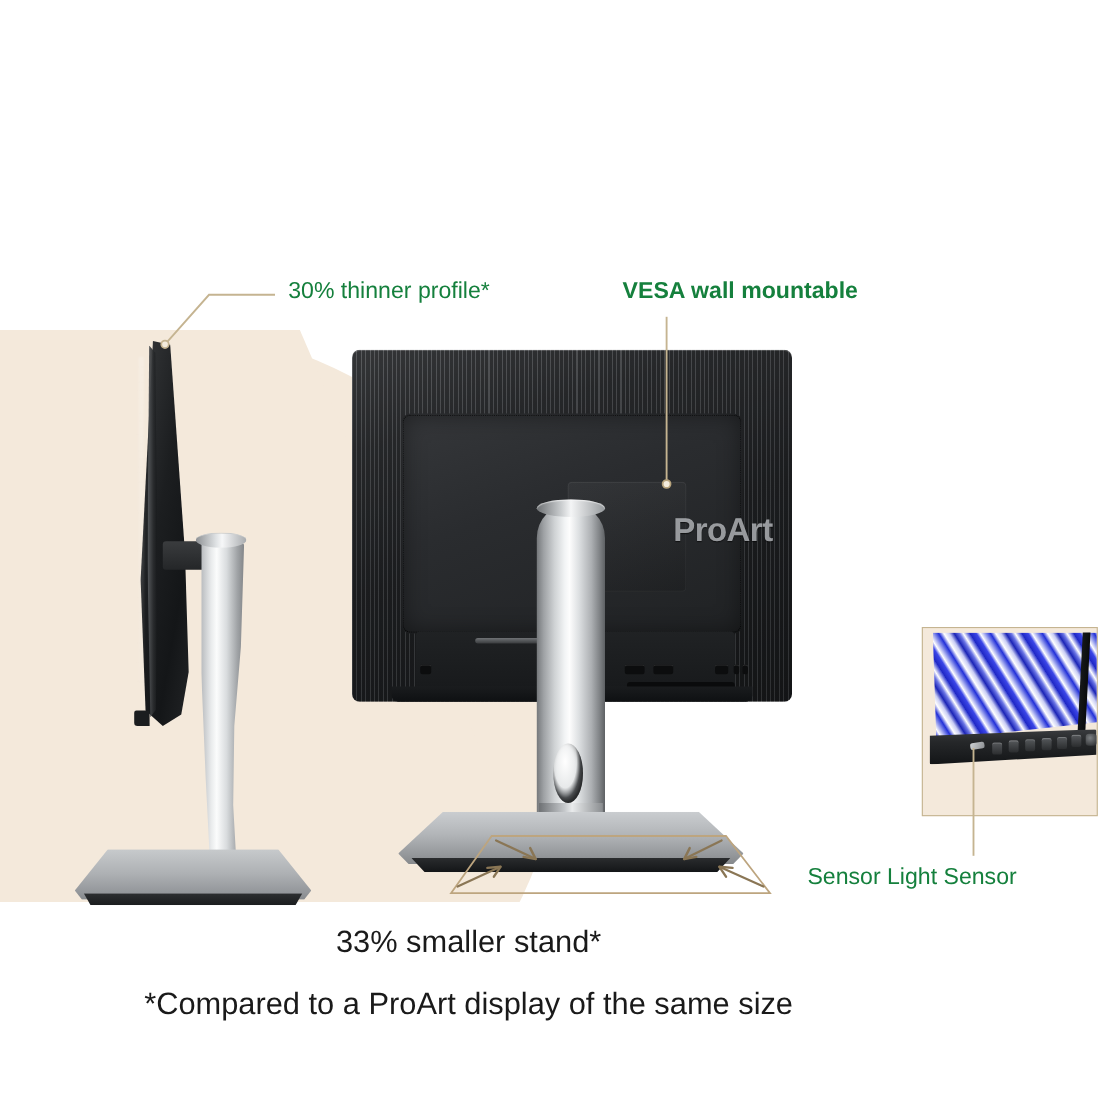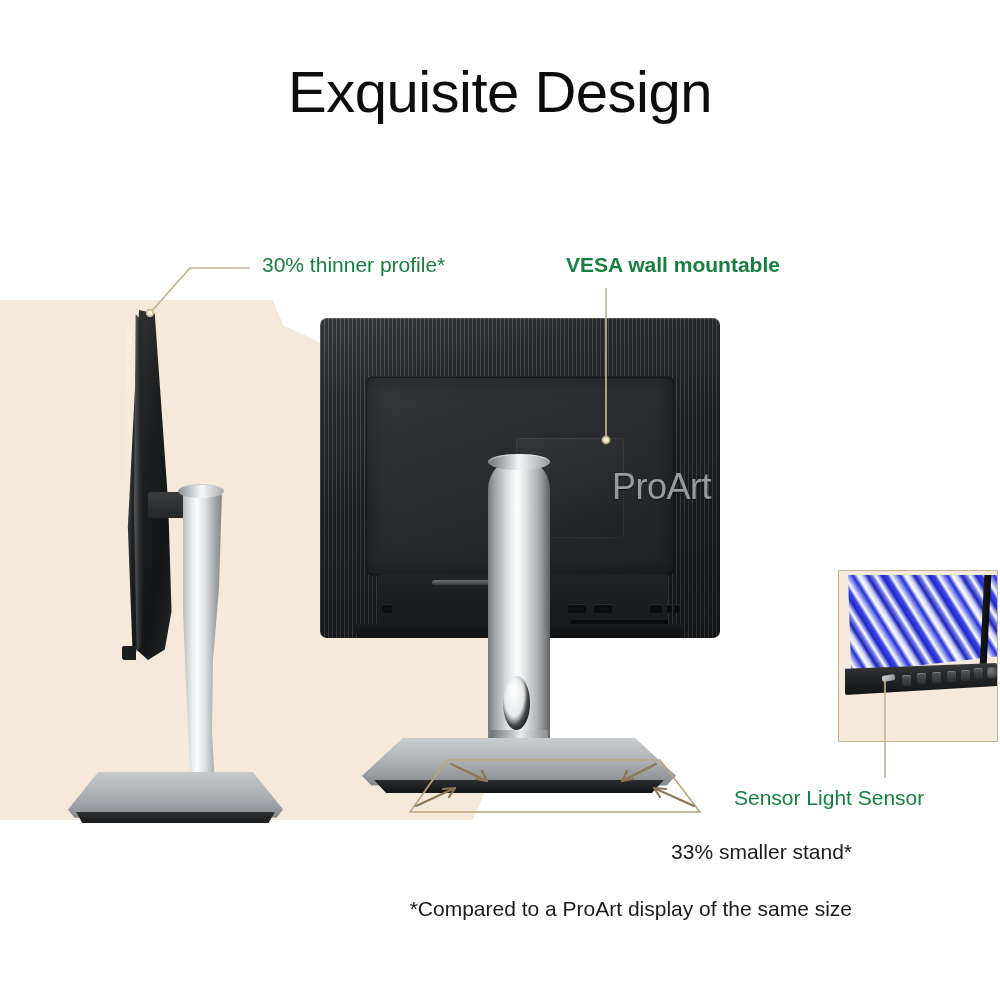--- a/index.html
+++ b/index.html
@@ -57,22 +57,22 @@
   .callout {
     position: absolute;
     font-size: 21px;
     color: #15803d;
     white-space: nowrap;
     z-index: 9;
   }
   .foot-note {
     position: absolute;
     left: 0; width: 852px;
-    text-align: right;
-    font-size: 21px;
+    text-align: center;
+    font-size: 28px;
     color: #1a1a1a;
     z-index: 9;
   }
 
   
   .leader-svg { position: absolute; left: 0; top: 0; width: 1000px; height: 1000px; z-index: 7; pointer-events: none; }
 
   
   #side-monitor { position: absolute; left: 60px; top: 310px; width: 240px; height: 510px; z-index: 5; }
 
@@ -182,22 +182,22 @@
     position: absolute;
     left: 196px; top: 120px;
     width: 108px; height: 100px;
     border-radius: 4px;
     background: linear-gradient(160deg,rgba(255,255,255,.045),rgba(0,0,0,.12));
     box-shadow: inset 0 0 0 1px rgba(255,255,255,.055);
   }
   .bm-logo {
     position: absolute;
     left: 292px; top: 148px;
-    font-size: 36px;
-    font-weight: 400;
+    font-size: 30px;
+    font-weight: 700;
     letter-spacing: -0.5px;
     color: rgba(205,208,212,.72);
     text-shadow: 0 1px 1px rgba(0,0,0,.6);
   }
   .bm-lower {
     position: absolute;
     left: 58px; top: 256px;
     width: 290px; height: 58px;
     background: linear-gradient(180deg,#202224,#17191b);
     border-radius: 4px;
@@ -344,21 +344,20 @@
 </style>
 </head>
 <body>
 
 <div id="stage">
 
   <div class="beige-arc"></div>
   <div class="beige-wedge"></div>
   <div class="beige-mask-bottom"></div>
 
-  <div class="title">Exquisite Design</div>
 
   <div id="side-monitor">
     <div class="side-panel"></div>
     <div class="side-panel-edge"></div>
     <div class="side-panel-hilite"></div>
     <div class="side-panel-nub"></div>
     <div class="side-arm"></div>
     <div class="side-column"></div>
     <div class="side-column-cap"></div>
     <div class="side-base"></div>

